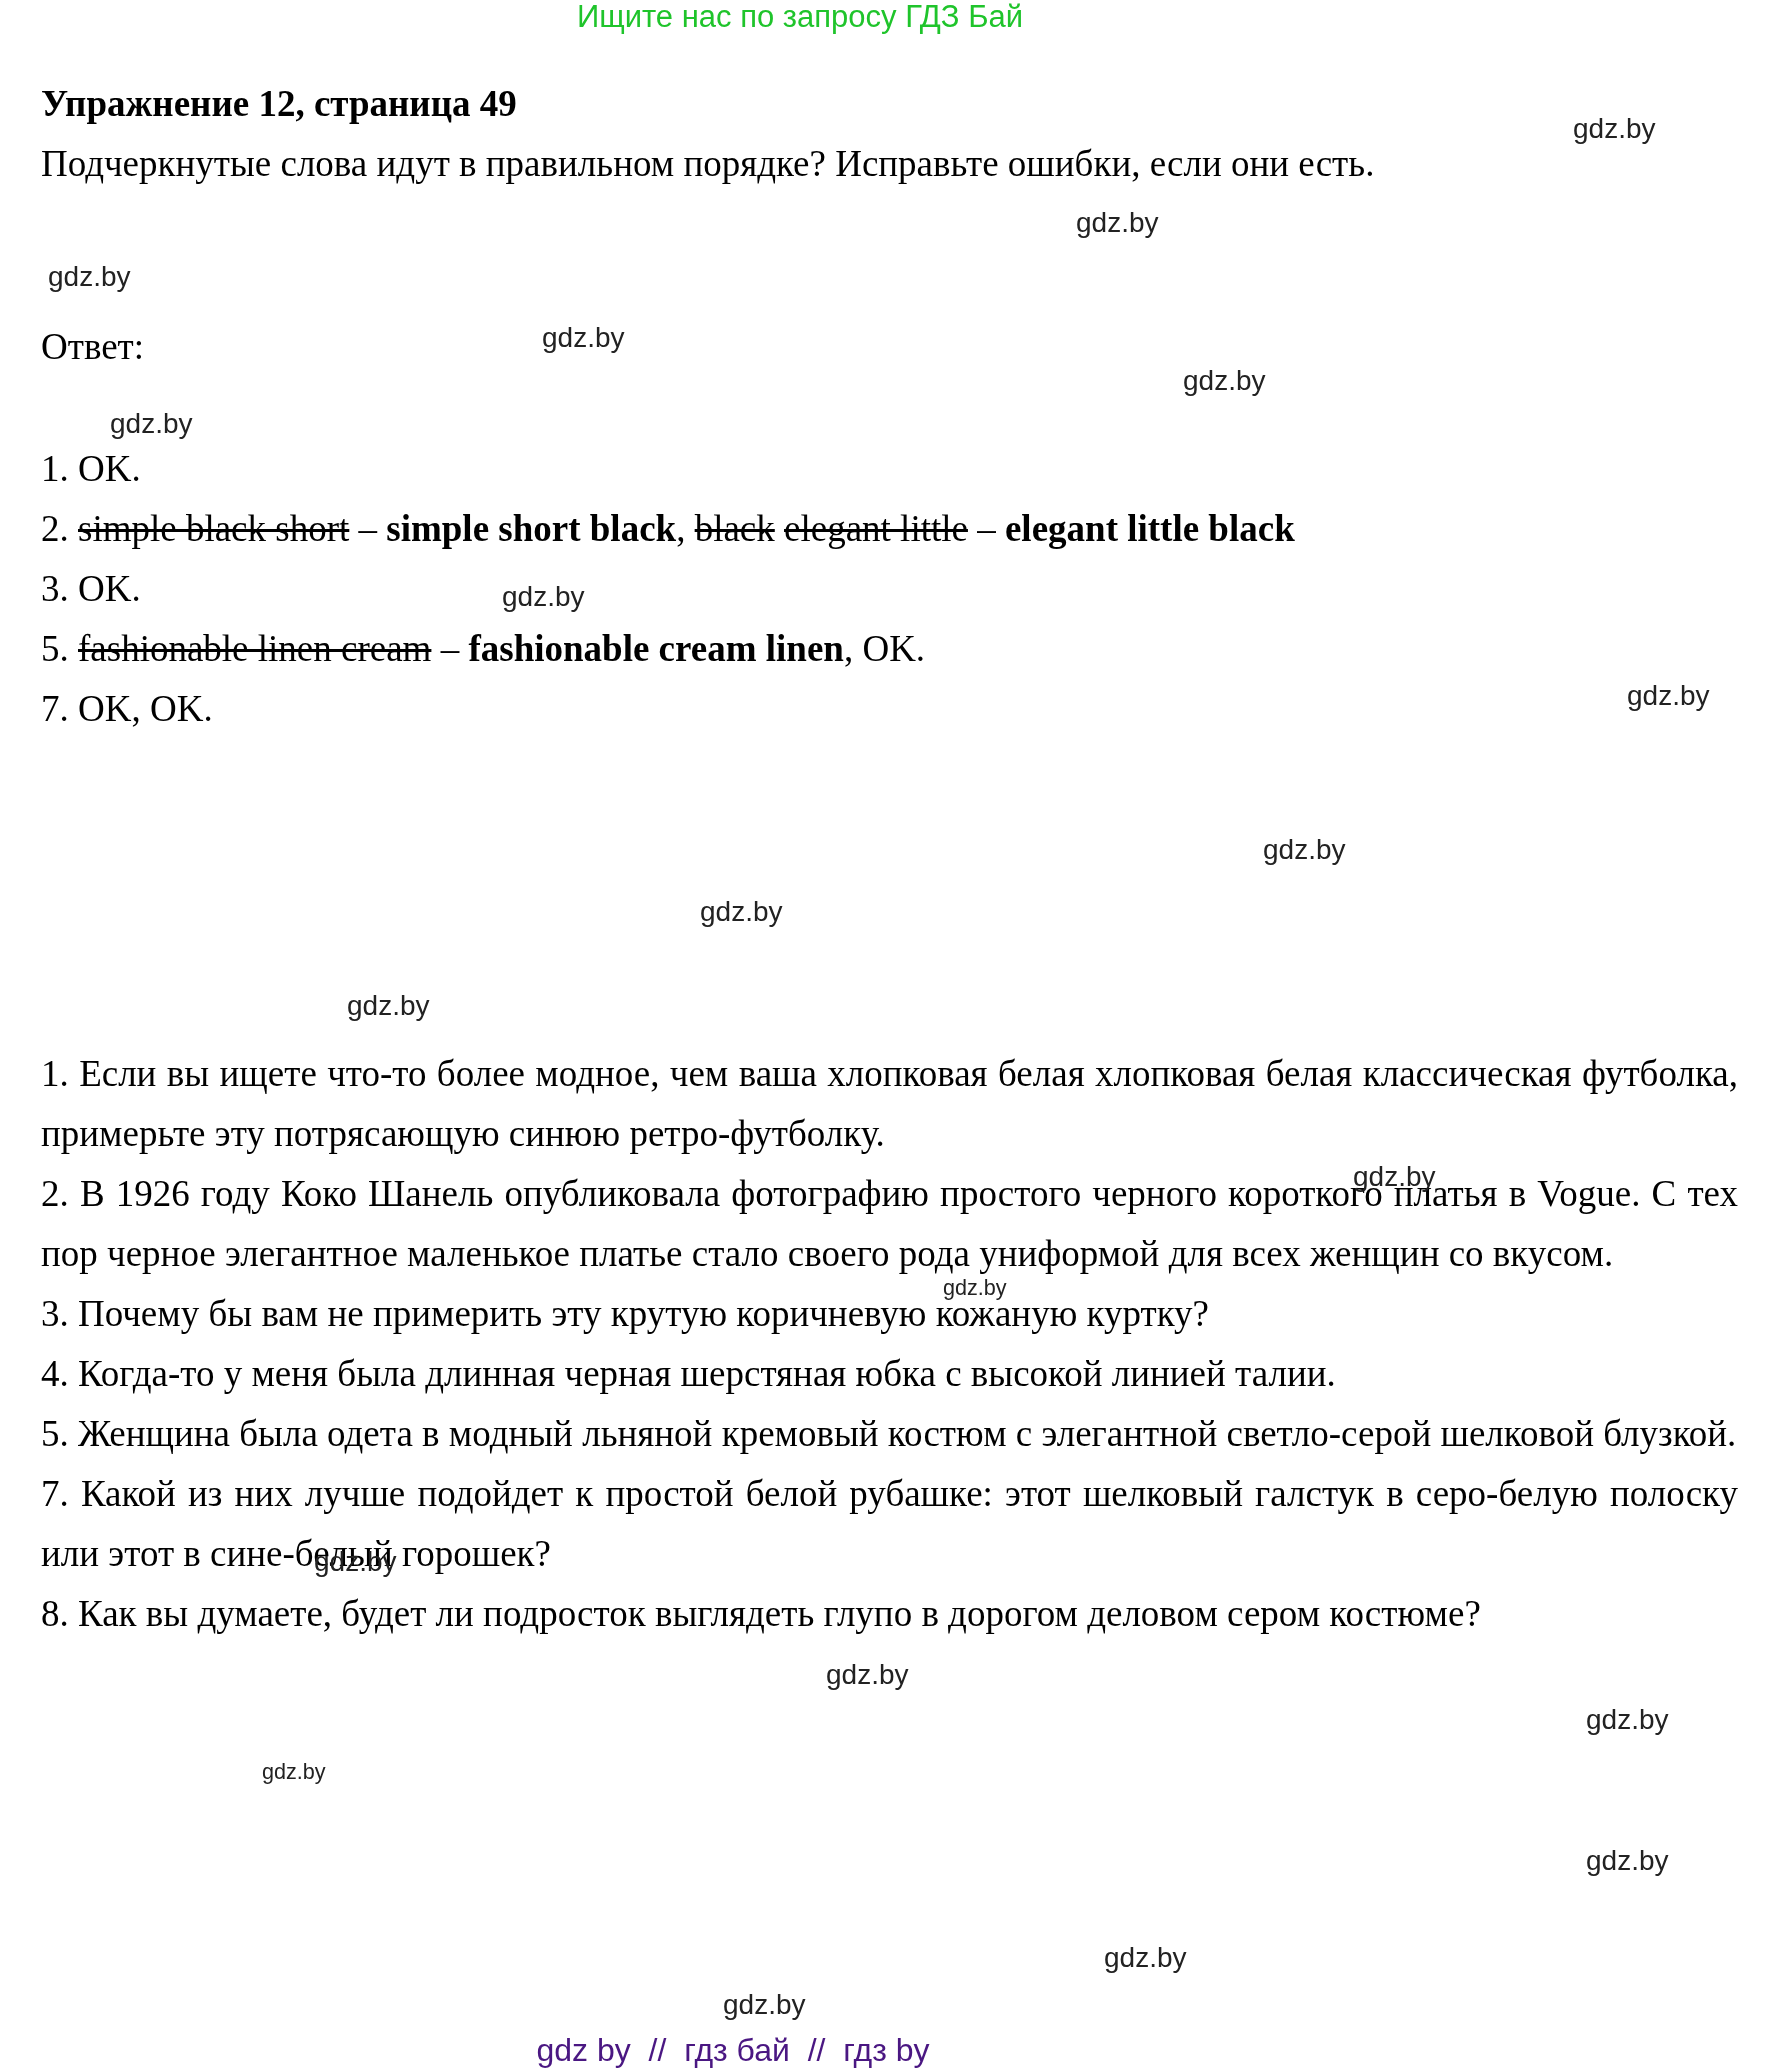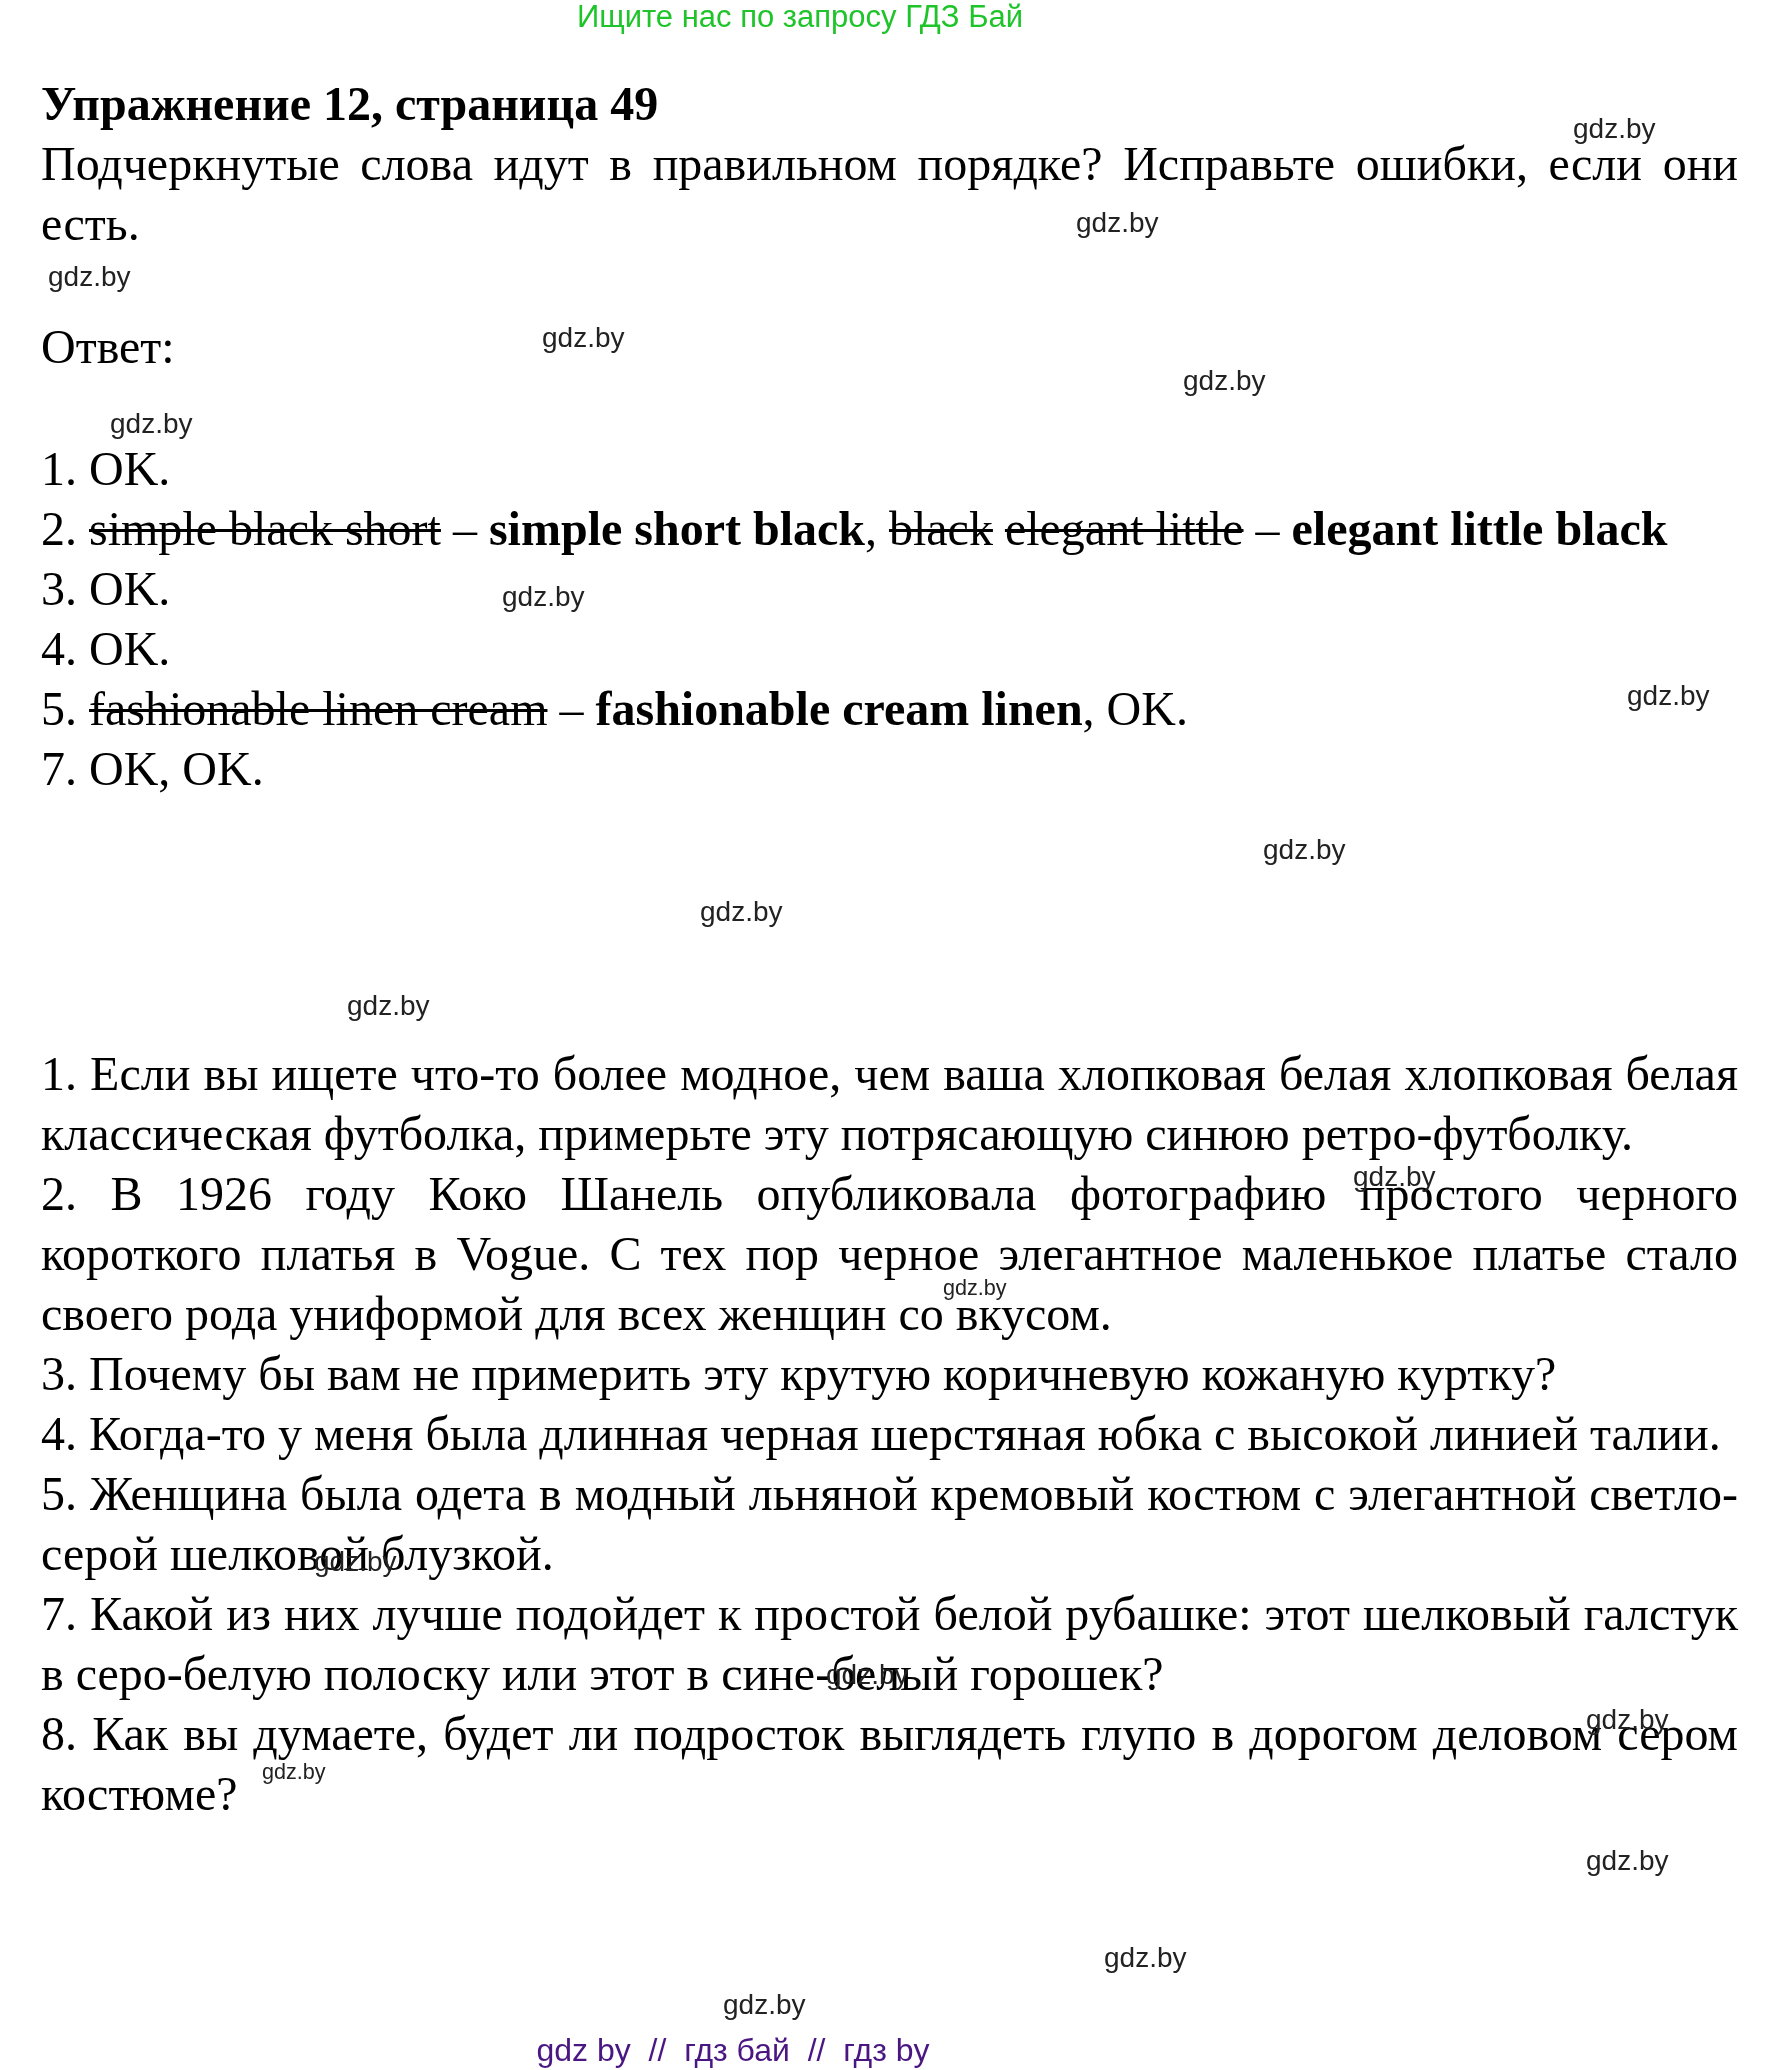--- a/index.html
+++ b/index.html
@@ -2,21 +2,21 @@
 <html style="--accent-green: #1fc42b; --accent-purple: #4a1782;font-size:14.4px"><head>
 <meta charset="utf-8">
 <style>
   html, body { margin: 0; padding: 0; background: #ffffff; }
   body { width: 1786px; height: 2070px; position: relative; overflow: hidden; font-family: "Liberation Serif", serif; color: #000; }
   .top-banner {
     position: absolute; left: 0; width: 1600px; top: 0; height: 36px;
     text-align: center; font-family: "Liberation Sans", sans-serif;
     font-size: 31px; line-height: 34px; color: var(--accent-green);
   }
-  .block { position: absolute; left: 41px; width: 1697px; font-size: 48px; line-height: 60px; }
+  .block { position: absolute; left: 41px; width: 1697px; font-size: 37px; line-height: 60px; }
   .title { top: 74px; font-weight: bold; }
   .instruction { top: 134px; text-align: justify; text-align-last: left; }
   .answer-label { top: 317px; }
   .answers { top: 439px; }
   .answers .row { display: block; text-align: justify; text-align-last: left; }
   .strike { text-decoration: line-through; text-decoration-thickness: 2.7px; }
   .bold { font-weight: bold; }
   .translations { top: 1044px; }
   .translations .row { display: block; text-align: justify; text-align-last: left; }
   .wm {
@@ -36,21 +36,20 @@
 <div class="top-banner">Ищите нас по запросу ГДЗ Бай</div>
 
 <div class="block title">Упражнение 12, страница 49</div>
 <div class="block instruction">Подчеркнутые слова идут в правильном порядке? Исправьте ошибки, если они есть.</div>
 <div class="block answer-label">Ответ:</div>
 
 <div class="block answers" id="answers">
     <div class="row"><span>1. </span><span>OK.</span></div>
     <div class="row"><span>2. </span><span class="strike">simple black short</span><span> – </span><span class="bold">simple short black</span><span>, </span><span class="strike">black</span><span> </span><span class="strike">elegant little</span><span> – </span><span class="bold">elegant little black</span></div>
     <div class="row"><span>3. </span><span>OK.</span></div>
-    <div class="row"><span>4. </span><span>OK.</span></div>
     <div class="row"><span>5. </span><span class="strike">fashionable linen cream</span><span> – </span><span class="bold">fashionable cream linen</span><span>, OK.</span></div>
     <div class="row"><span>7. </span><span>OK, OK.</span></div>
   </div>
 
 <div class="block translations" id="translations">
     <div class="row">1. Если вы ищете что-то более модное, чем ваша хлопковая белая хлопковая белая классическая футболка, примерьте эту потрясающую синюю ретро-футболку.</div>
     <div class="row">2. В 1926 году Коко Шанель опубликовала фотографию простого черного короткого платья в Vogue. С тех пор черное элегантное маленькое платье стало своего рода униформой для всех женщин со вкусом.</div>
     <div class="row">3. Почему бы вам не примерить эту крутую коричневую кожаную куртку?</div>
     <div class="row">4. Когда-то у меня была длинная черная шерстяная юбка с высокой линией талии.</div>
     <div class="row">5. Женщина была одета в модный льняной кремовый костюм с элегантной светло-серой шелковой блузкой.</div>

